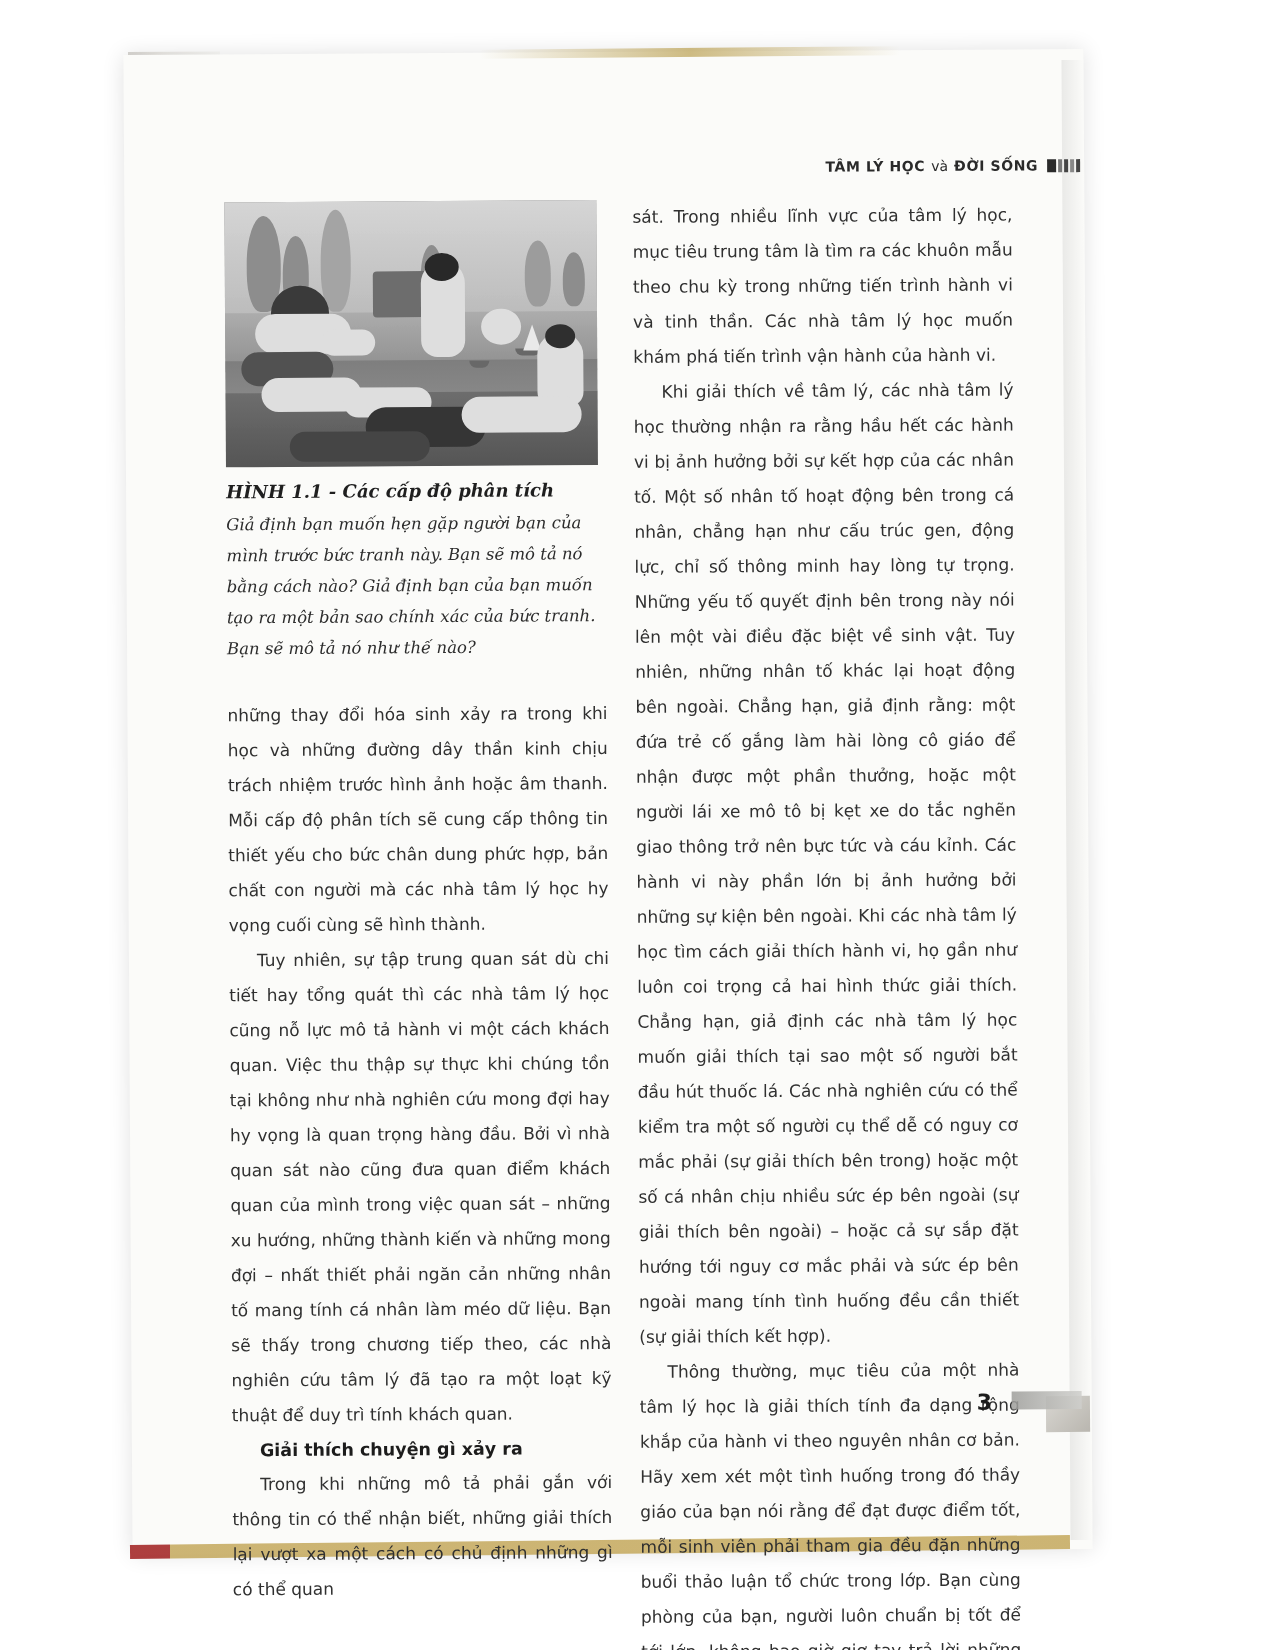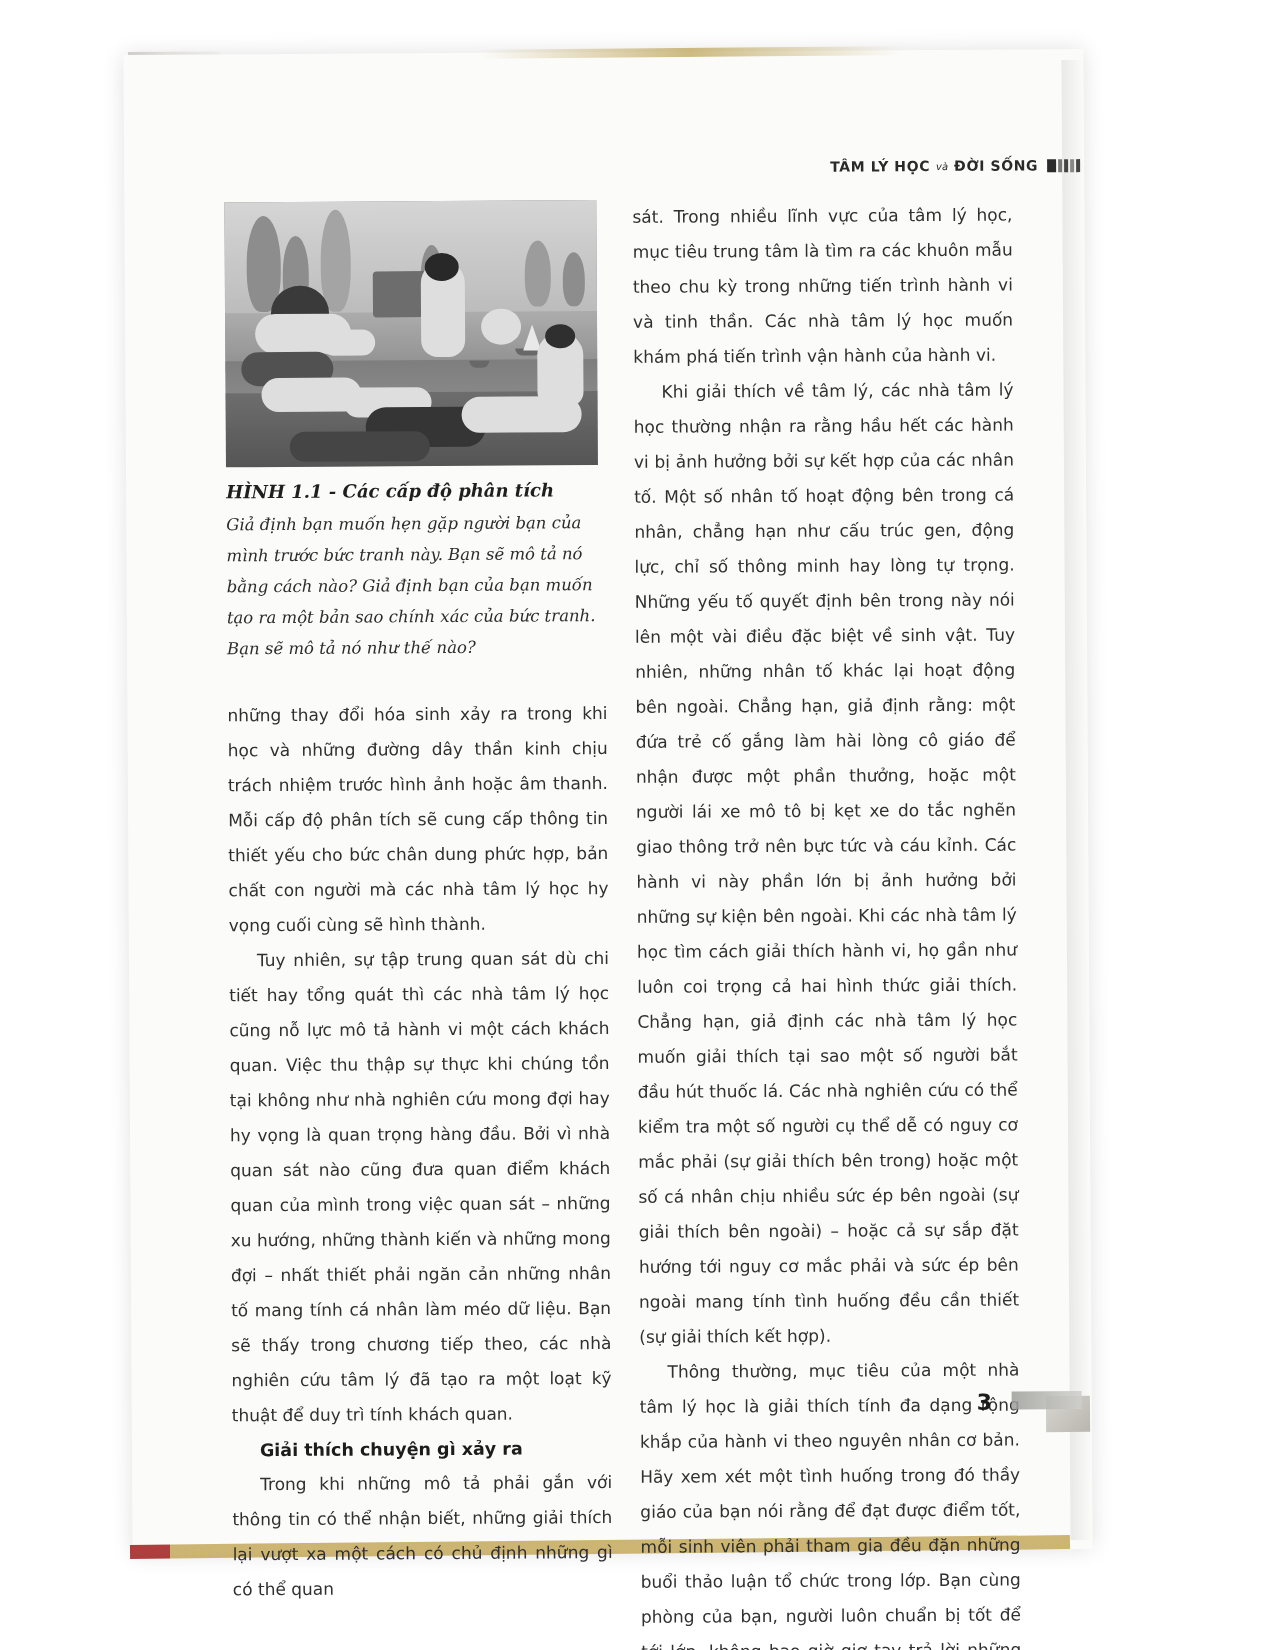--- a/index.html
+++ b/index.html
@@ -108,24 +108,23 @@
     color: #2a2a2a;
   }
   .rh-text {
     font-family: "DejaVu Sans", sans-serif;
     font-size: 14px;
     font-weight: bold;
     letter-spacing: 0.6px;
     white-space: nowrap;
   }
   .rh-small {
-    font-size: 10px;
+    font-size: 14px;
     font-weight: normal;
     letter-spacing: 0;
-    font-style: italic;
   }
   .rh-bars {
     display: inline-flex;
     align-items: center;
     gap: 2px;
     margin-left: 3px;
   }
   .rh-bars i {
     display: block;
     width: 4px;

